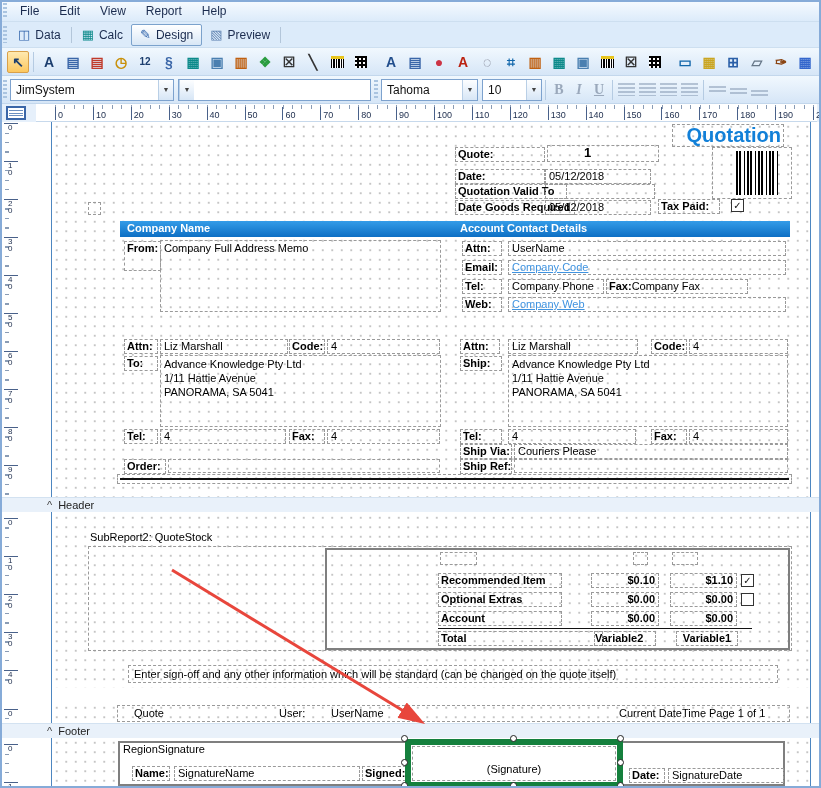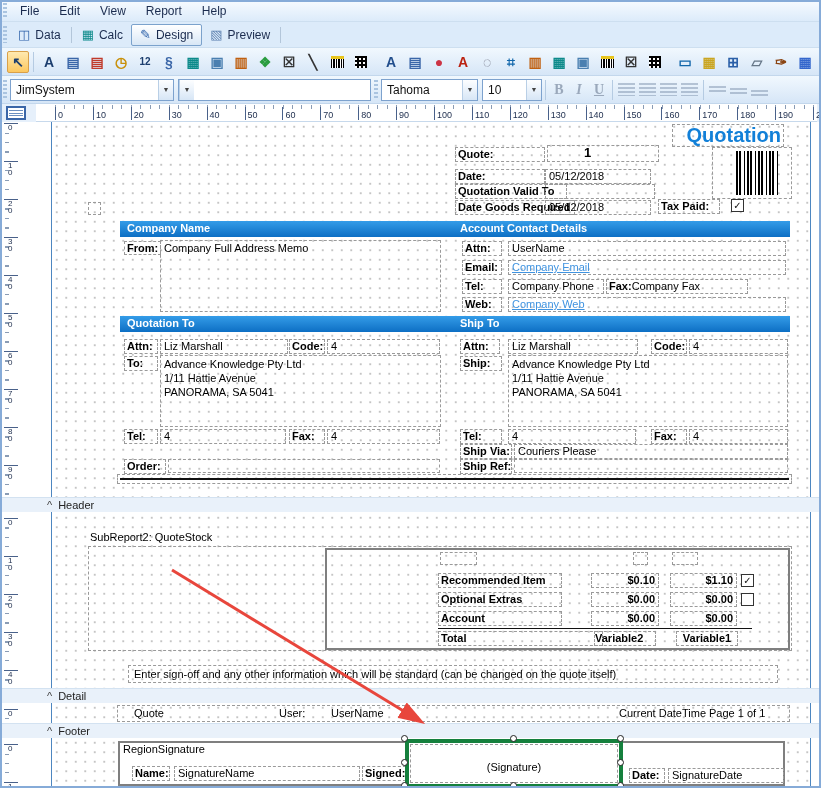--- a/index.html
+++ b/index.html
@@ -302,22 +302,20 @@
 
   <div class="dots" style="top:0;height:375px"></div>
   <div class="dots" style="top:391px;height:175px"></div>
   <div class="dots" style="top:581px;height:20px"></div>
   <div class="dots" style="top:616px;height:50px"></div>
   <div class="pageline" style="left:51px"></div>
   <div class="pageline" style="left:810px"></div>
 
   <div class="bandstrip" style="top:375px">
     <span class="caret">^</span><span>Header</span></div>
-  <div class="bandstrip" style="top:566px">
-    <span class="caret">^</span><span>Detail</span></div>
   <div class="bandstrip" style="top:601px">
     <span class="caret">^</span><span>Footer</span></div>
 
   <div class="ruler-v">
       <div class="vseg" style="top: 0px; height: 375px;">
         <div class="vticks" style="top: 1px;"></div>
         <div class="vlab" style="top: 1px;">
           <span class="stk">0</span>
         </div>
         <div class="vlab" style="top: 39px;">
@@ -396,36 +394,33 @@
   <div class="rl dash" style="left:545px;top:78px;width:106px;height:15px;padding-left:3px">05/12/2018</div>
   <div class="rl dash b" style="left:658px;top:77px;width:62px;height:15px;padding-left:2px">Tax Paid:</div>
   <div class="cbx" style="left:731px;top:77px">✓</div>
   <div class="rl dash" style="left:712px;top:25px;width:80px;height:52px"></div>
   <div class="rl barcode" style="left:736px;top:29px;width:42px;height:44px"></div>
   <div class="rl dash" style="left:88px;top:80px;width:13px;height:13px"></div>
 
   <div class="blueband" style="left:120px;top:99px;width:670px">
     <span>Company Name</span>
     <span class="abs" style="left:340px;top:0">Account Contact Details</span></div>
-  <div class="rl dash b" style="left:124px;top:119px;width:37px;height:14px;padding-left:2px">From:</div>
+  <div class="rl dash b" style="left:124px;top:119px;width:37px;height:30px;padding-left:2px">From:</div>
   <div class="rl dash" style="left:160px;top:118px;width:281px;height:72px;padding:1px 3px">Company Full Address Memo</div>
   <div class="rl dash b" style="left:462px;top:119px;width:40px;height:15px;padding-left:2px">Attn:</div>
   <div class="rl dash" style="left:508px;top:119px;width:278px;height:15px;padding-left:3px">UserName</div>
   <div class="rl dash b" style="left:462px;top:138px;width:40px;height:15px;padding-left:2px">Email:</div>
-  <div class="rl dash" style="left:508px;top:138px;width:278px;height:15px;padding-left:3px"><span class="link">Company Email</span></div>
+  <div class="rl dash" style="left:508px;top:138px;width:278px;height:15px;padding-left:3px"><span class="link">Company Code</span></div>
   <div class="rl dash b" style="left:462px;top:157px;width:40px;height:15px;padding-left:2px">Tel:</div>
   <div class="rl dash" style="left:508px;top:157px;width:96px;height:15px;padding-left:3px">Company Phone</div>
   <div class="rl dash" style="left:606px;top:157px;width:142px;height:15px;padding-left:2px">
     <span class="b">Fax:</span><span>Company Fax</span></div>
   <div class="rl dash b" style="left:462px;top:175px;width:40px;height:15px;padding-left:2px">Web:</div>
   <div class="rl dash" style="left:508px;top:175px;width:278px;height:15px;padding-left:3px"><span class="link">Company Web</span></div>
 
-  <div class="blueband" style="left:120px;top:194px;width:670px">
-    <span>Quotation To</span>
-    <span class="abs" style="left:340px;top:0">Ship To</span></div>
 
   <div class="rl dash b" style="left:124px;top:217px;width:34px;height:15px;padding-left:2px">Attn:</div>
   <div class="rl dash" style="left:160px;top:217px;width:128px;height:15px;padding-left:3px">Liz Marshall</div>
   <div class="rl dash b" style="left:289px;top:217px;width:36px;height:15px;padding-left:2px">Code:</div>
   <div class="rl dash" style="left:327px;top:217px;width:113px;height:15px;padding-left:3px">4</div>
   <div class="rl dash b" style="left:460px;top:217px;width:40px;height:15px;padding-left:2px">Attn:</div>
   <div class="rl dash" style="left:508px;top:217px;width:130px;height:15px;padding-left:3px">Liz Marshall</div>
   <div class="rl dash b" style="left:651px;top:217px;width:36px;height:15px;padding-left:2px">Code:</div>
   <div class="rl dash" style="left:689px;top:217px;width:99px;height:15px;padding-left:3px">4</div>
 
@@ -497,21 +492,21 @@
     <span class="abs" style="left:501px;top:1px">Current DateTime</span>
     <span class="abs" style="left:591px;top:1px">Page 1 of 1</span>
   </div>
 
   <div class="grayrect" style="left:118px;top:619px;width:667px;height:45px;background:#fff"></div>
   <div class="rl" style="left:123px;top:621px">RegionSignature</div>
   <div class="rl dash b" style="left:132px;top:644px;width:38px;height:15px;padding-left:2px">Name:</div>
   <div class="rl dash" style="left:174px;top:644px;width:186px;height:15px;padding-left:3px">SignatureName</div>
   <div class="rl dash b" style="left:362px;top:644px;width:44px;height:15px;padding-left:2px">Signed:</div>
 
-  <div class="rl" style="left:405px;top:617px;width:218px;height:49px;border:4px solid #15803d;background:#fff;z-index:5">
+  <div class="rl" style="left:405px;top:617px;width:218px;height:49px;border:6px solid #15803d;background:#fff;z-index:5">
     <div style="position:absolute;inset:1px;border:1px dashed #9a9a9a"></div>
     <div style="position:absolute;left:0;right:0;top:18px;text-align:center">(Signature)</div>
   </div>
   <div class="handle" style="left:401px;top:613px"></div>
   <div class="handle" style="left:510px;top:613px"></div>
   <div class="handle" style="left:617px;top:613px"></div>
   <div class="handle" style="left:401px;top:637px"></div>
   <div class="handle" style="left:617px;top:637px"></div>
   <div class="handle" style="left:401px;top:660px"></div>
   <div class="handle" style="left:510px;top:660px"></div>

